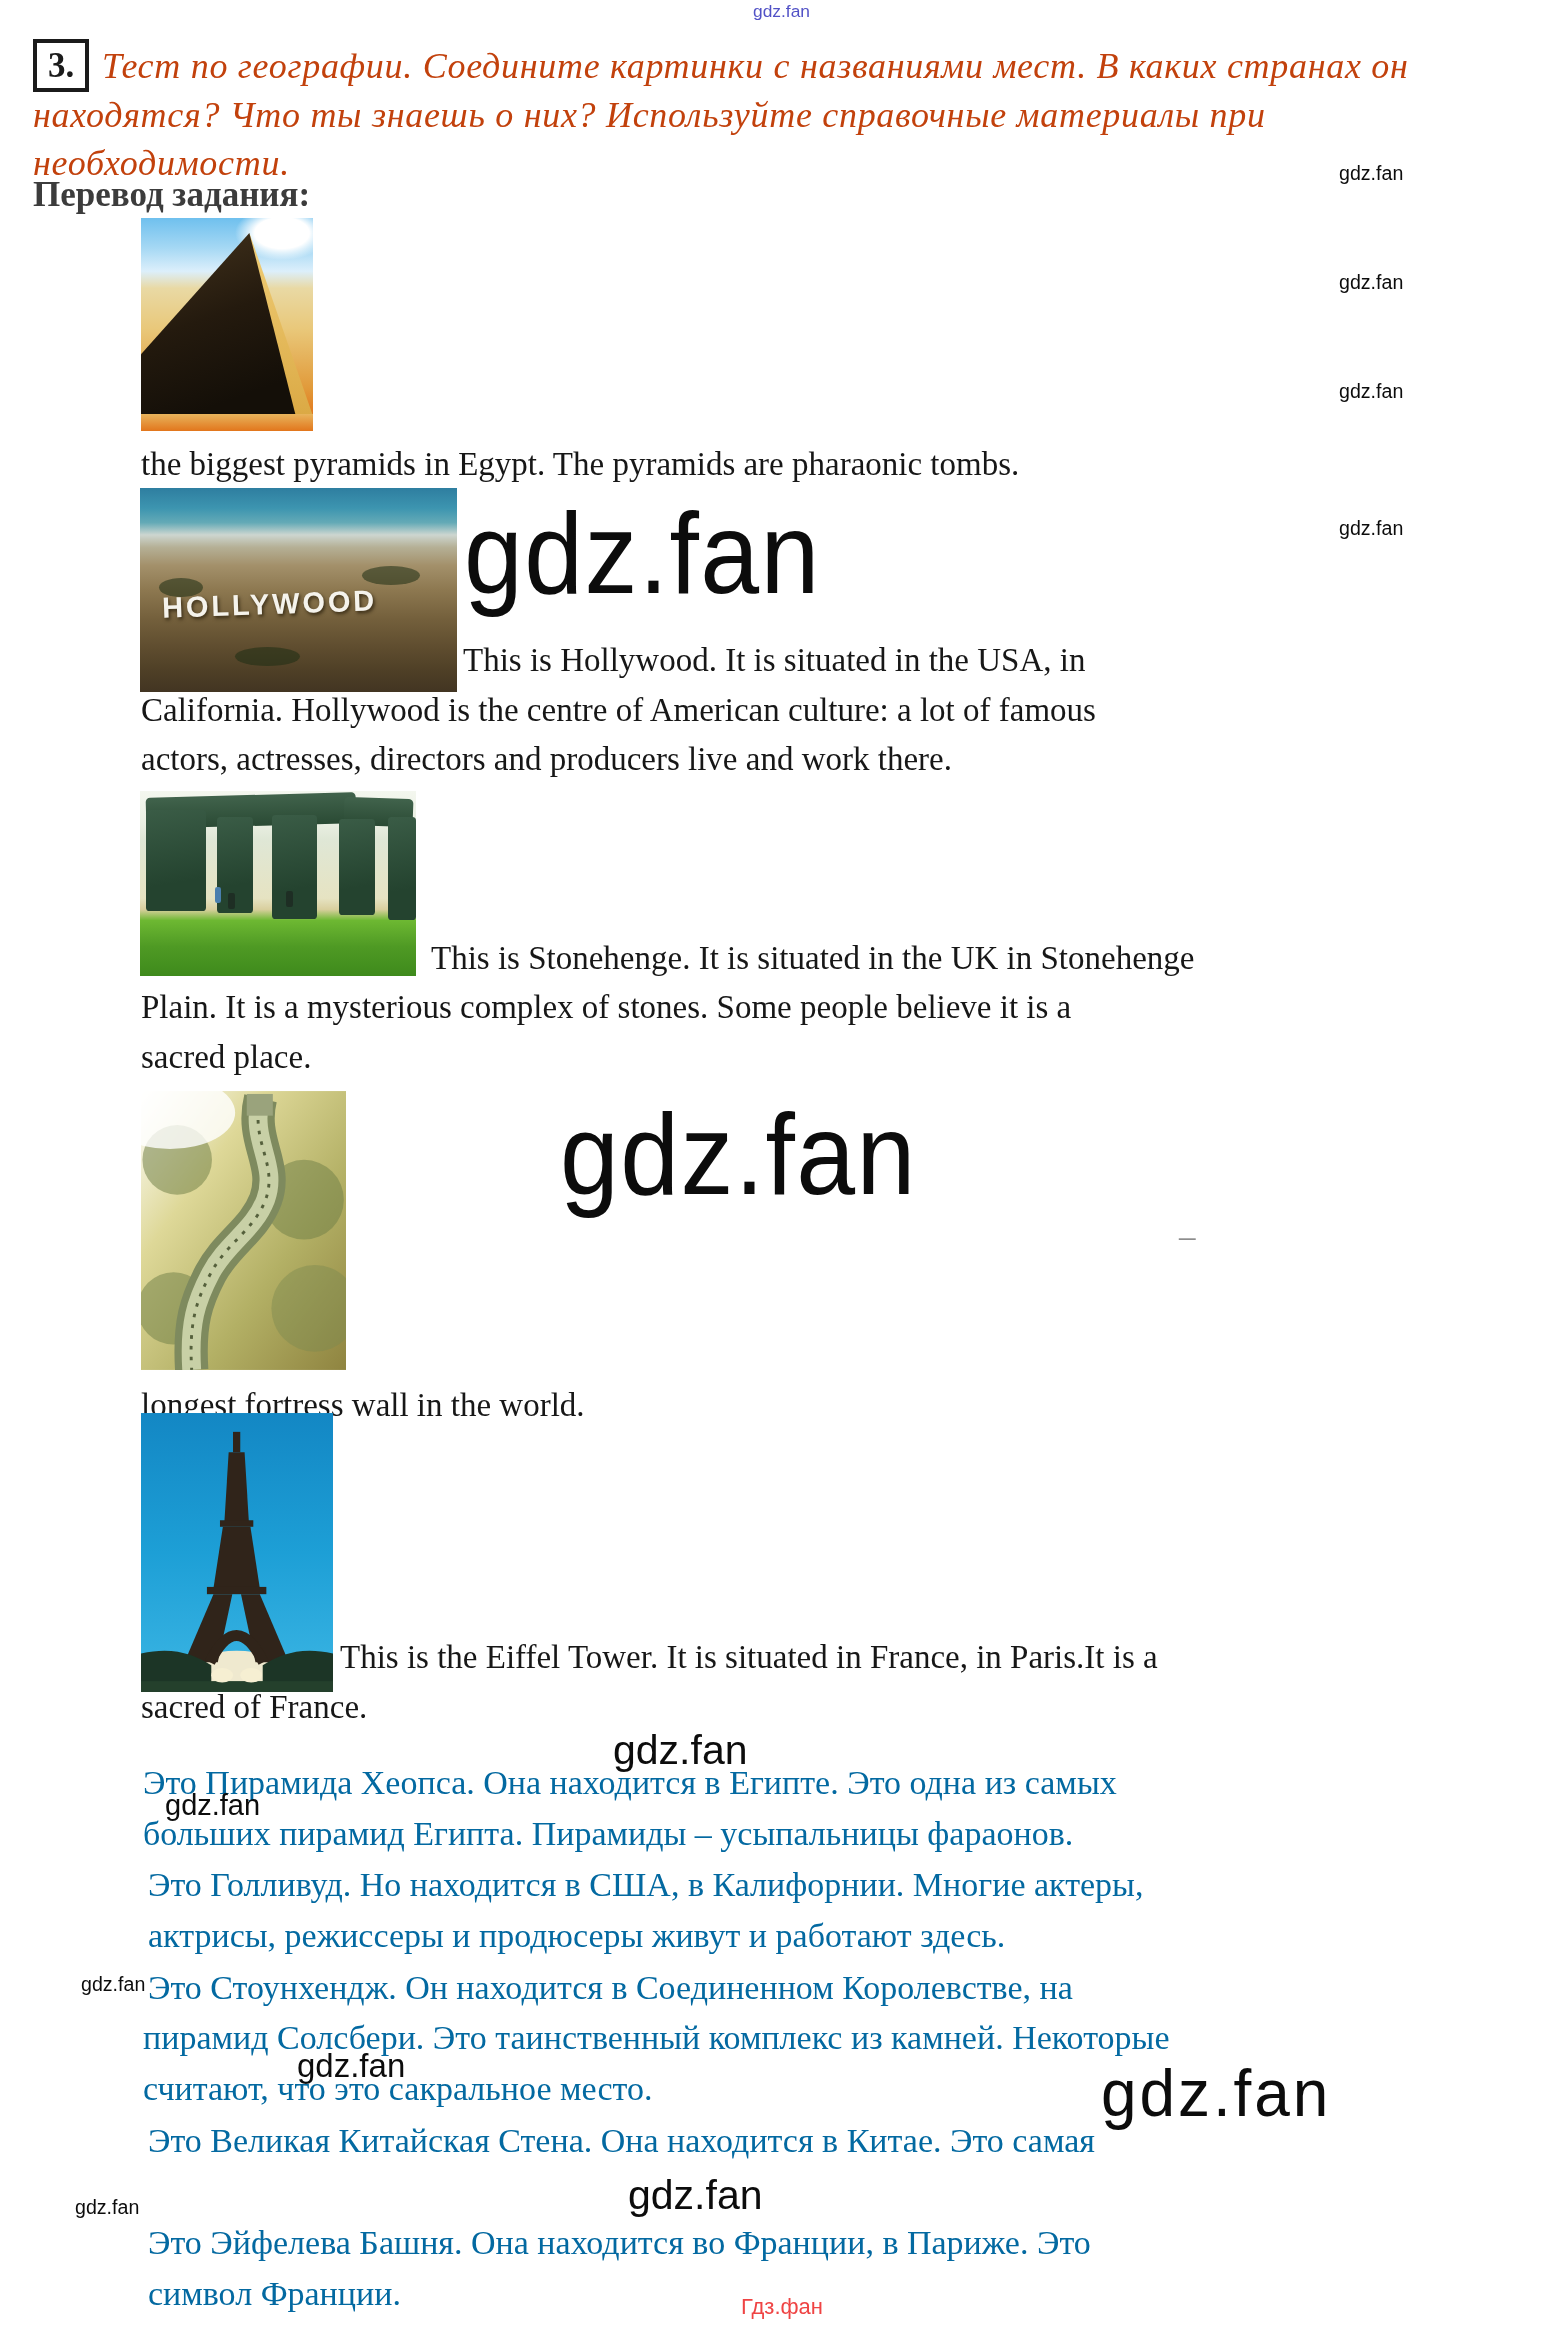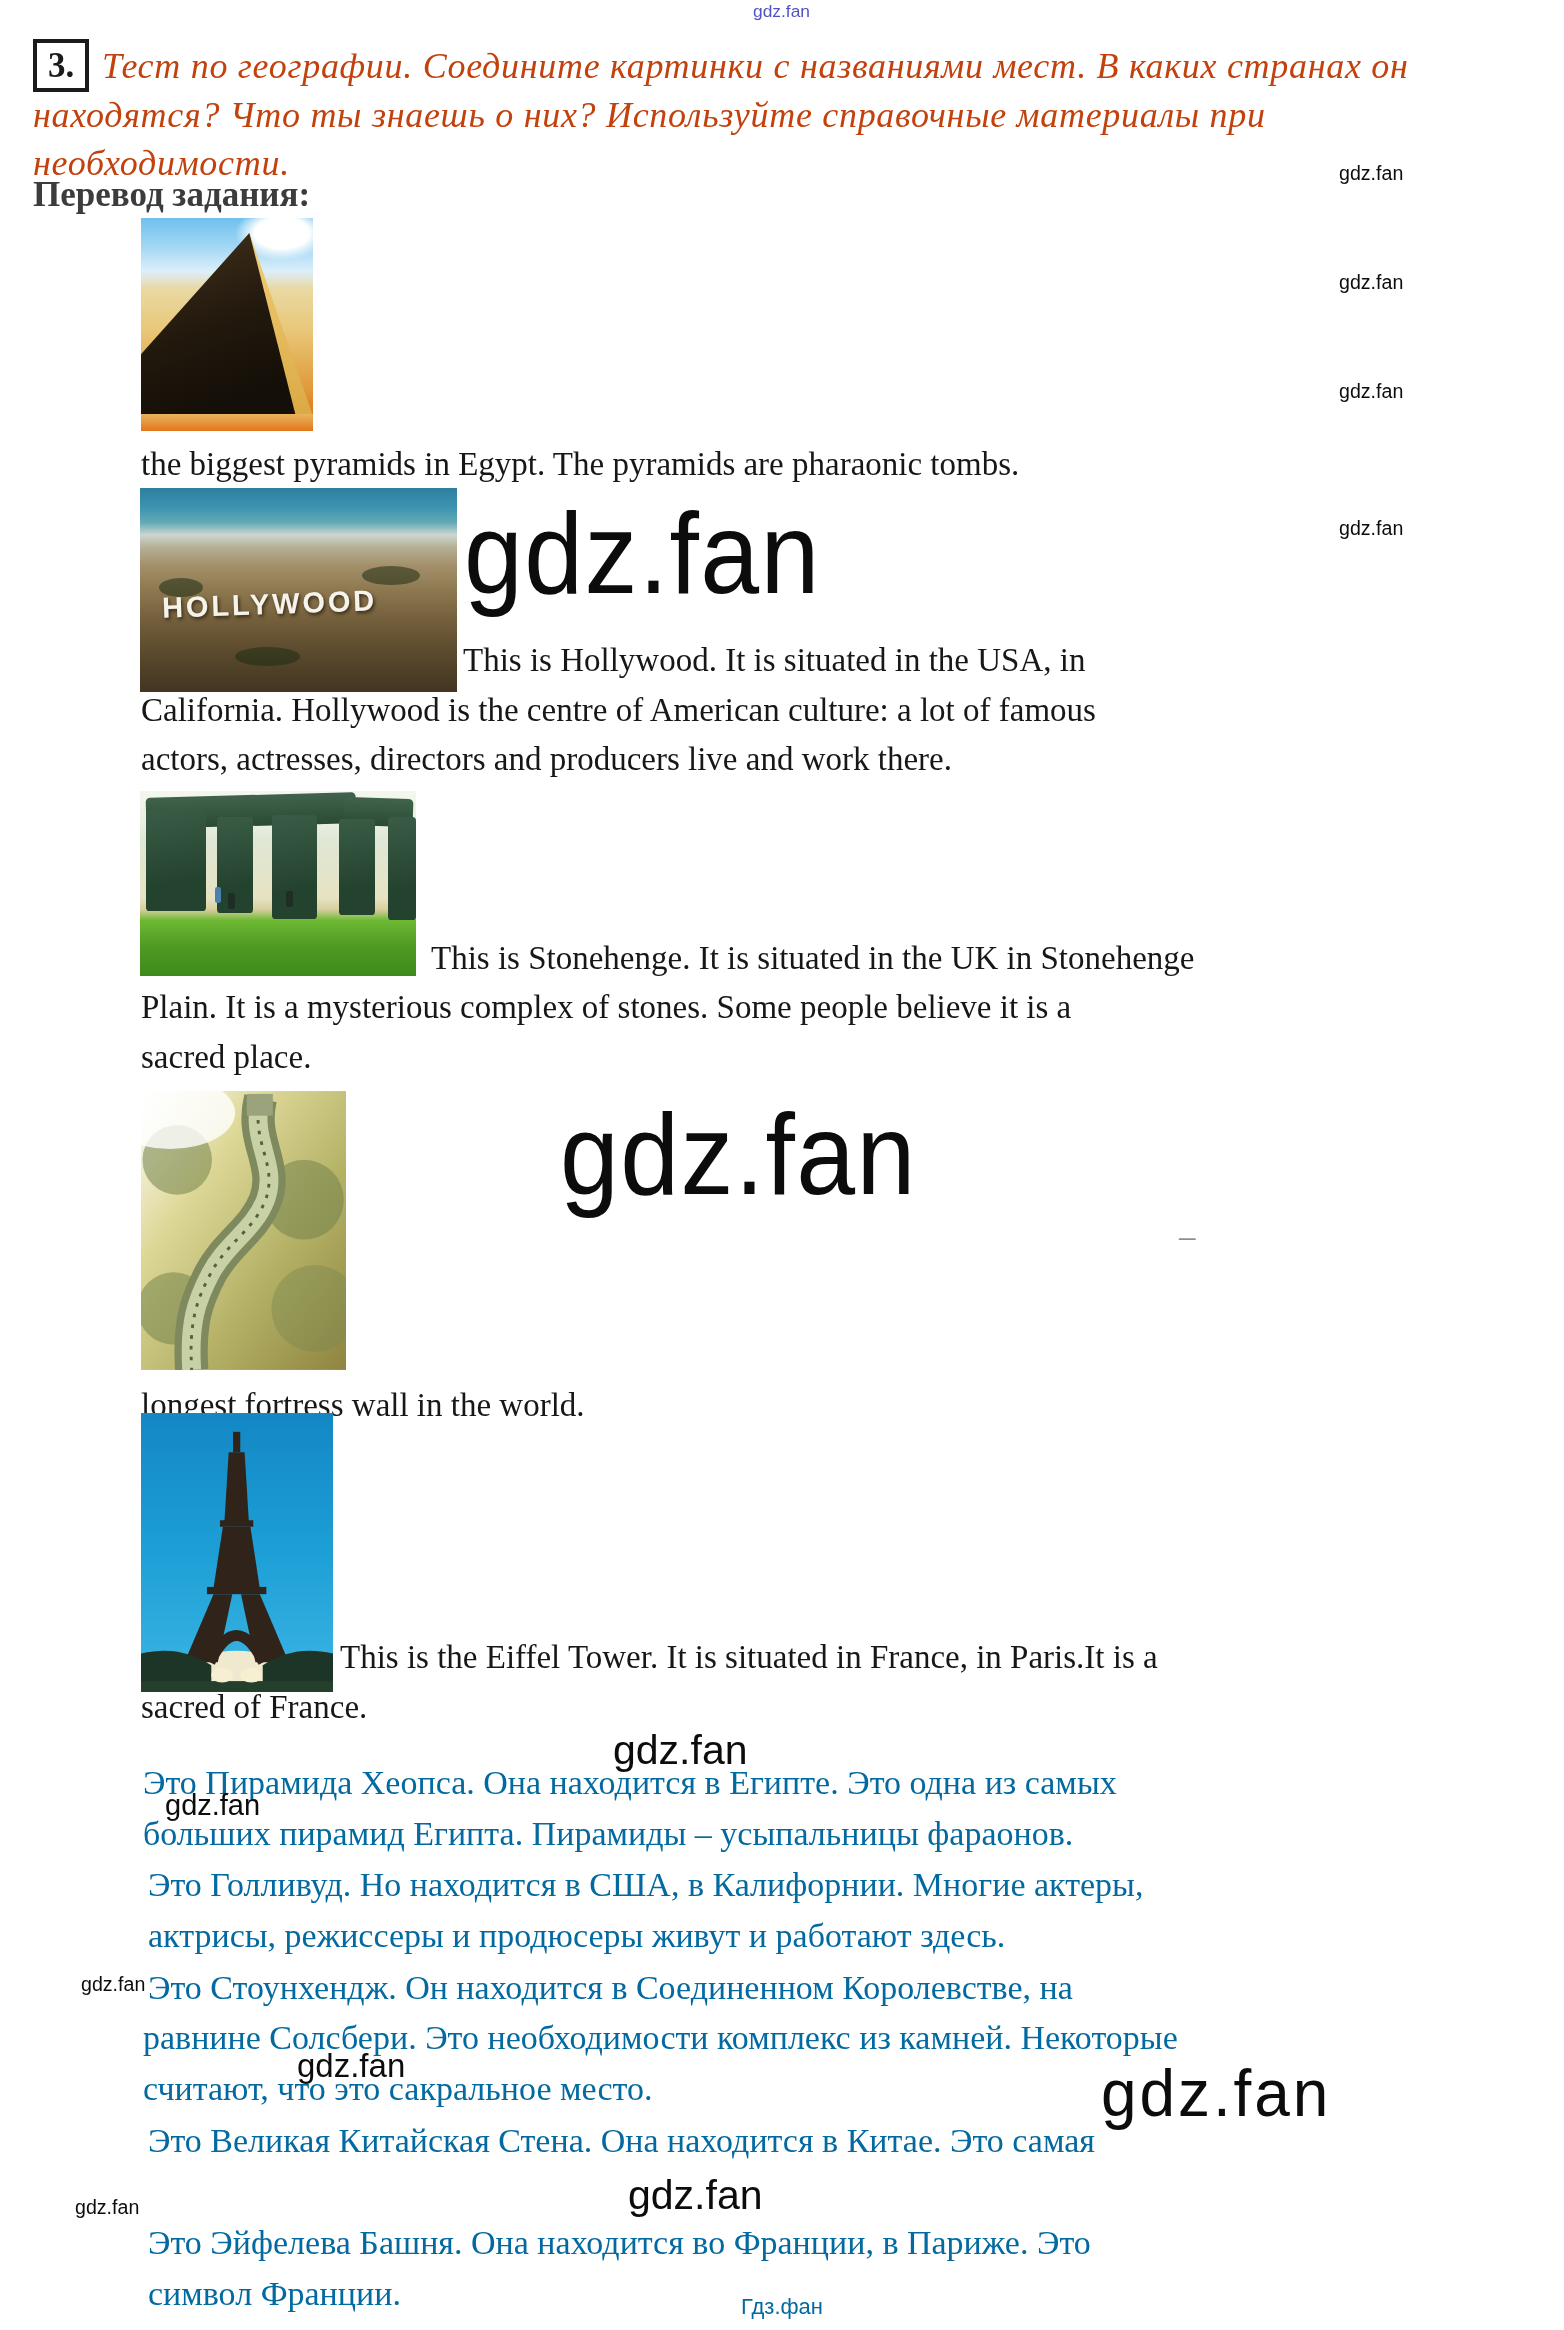--- a/index.html
+++ b/index.html
@@ -41,21 +41,21 @@
   .holly-shrub{position:absolute;width:44px;height:19px;border-radius:50%;background:rgba(30,45,20,.55)}
   
   .img-stonehenge{background:linear-gradient(180deg,#f4f7ef 0%,#e9efe2 18%,#dfe7d6 26%,#e6e3c2 58%,#d9cf9e 64%,#6db832 70%,#4f9a24 84%,#3e8a1c 100%)}
   .st-stone{position:absolute;background:linear-gradient(170deg,#3a5c46,#24432f 70%);border-radius:3.6px}
   .st-lintel{position:absolute;background:linear-gradient(180deg,#41634c,#2a4a34);border-radius:4.4px}
   .st-person{position:absolute;width:6.5px;height:16px;background:#1e2e24;border-radius:2.2px}
   .st-person.blue{background:#4a7fae}
   
   .img svg{display:block;width:100%;height:100%}
   .footer-line{left:0;width:100%;text-align:center;font-family:"Liberation Sans",sans-serif;
-               font-size:22px;color:#0369a1}
+               font-size:22px;color:#ef4444}
 </style>
 </head>
 <body>
 
 <div id="page">
 
   <div class="abs wm wm-top" style="left:753px;top:2.9px">gdz.fan</div>
   <div class="abs wm wm-sm27" style="left:1339px;top:164px">gdz.fan</div>
   <div class="abs wm wm-sm27" style="left:1339px;top:273px">gdz.fan</div>
   <div class="abs wm wm-sm27" style="left:1339px;top:382px">gdz.fan</div>
@@ -162,21 +162,21 @@
   <div class="abs en" style="left:141px;top:1688px">sacred of France.</div>
 
   <div class="abs wm wm-56" style="left:613px;top:1730px">gdz.fan</div>
   <div class="abs ru" style="left:143px;top:1763px">Это Пирамида Хеопса. Она находится в Египте. Это одна из самых</div>
   <div class="abs wm wm-40" style="left:165px;top:1791px">gdz.fan</div>
   <div class="abs ru" style="left:143px;top:1814px">больших пирамид Египта. Пирамиды – усыпальницы фараонов.</div>
   <div class="abs ru" style="left:148px;top:1865px">Это Голливуд. Но находится в США, в Калифорнии. Многие актеры,</div>
   <div class="abs ru" style="left:148px;top:1916px">актрисы, режиссеры и продюсеры живут и работают здесь.</div>
   <div class="abs wm wm-sm27" style="left:81px;top:1975px">gdz.fan</div>
   <div class="abs ru" style="left:148px;top:1968px">Это Стоунхендж. Он находится в Соединенном Королевстве, на</div>
-  <div class="abs ru" style="left:143px;top:2018px">равнине Солсбери. Это необходимости комплекс из камней. Некоторые</div>
+  <div class="abs ru" style="left:143px;top:2018px">пирамид Солсбери. Это таинственный комплекс из камней. Некоторые</div>
   <div class="abs wm wm-46" style="left:297px;top:2049px">gdz.fan</div>
   <div class="abs wm wm-88" style="left:1101px;top:2059px">gdz.fan</div>
   <div class="abs ru" style="left:143px;top:2069px">считают, что это сакральное место.</div>
   <div class="abs ru" style="left:148px;top:2121px">Это Великая Китайская Стена. Она находится в Китае. Это самая</div>
   <div class="abs wm wm-56" style="left:628px;top:2175px">gdz.fan</div>
   <div class="abs wm wm-sm27" style="left:75px;top:2198px">gdz.fan</div>
   <div class="abs ru" style="left:148px;top:2223px">Это Эйфелева Башня. Она находится во Франции, в Париже. Это</div>
   <div class="abs ru" style="left:148px;top:2274px">символ Франции.</div>
 
   <div class="abs footer-line" style="top:2294px">Гдз.фан</div>

